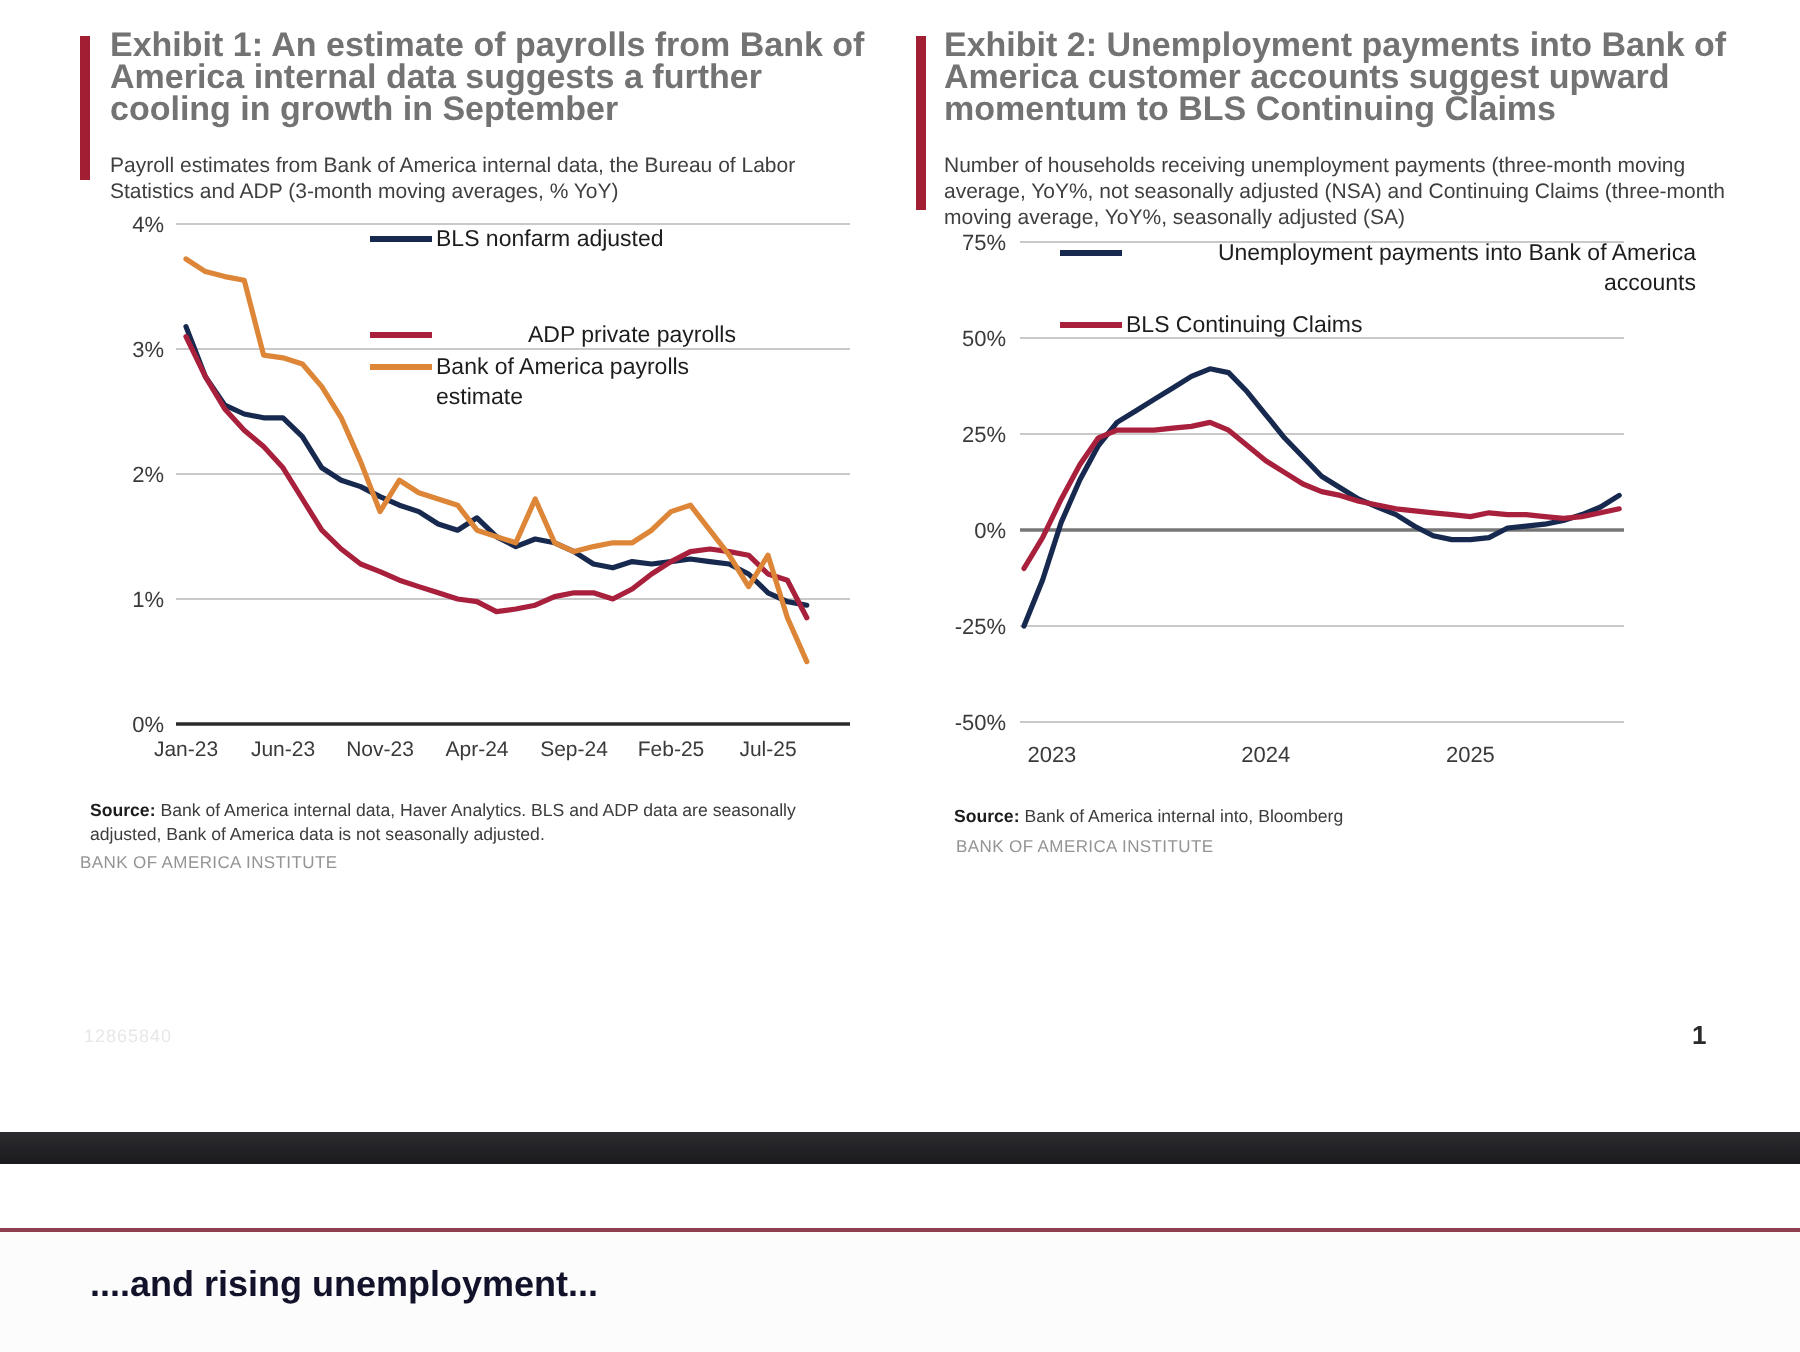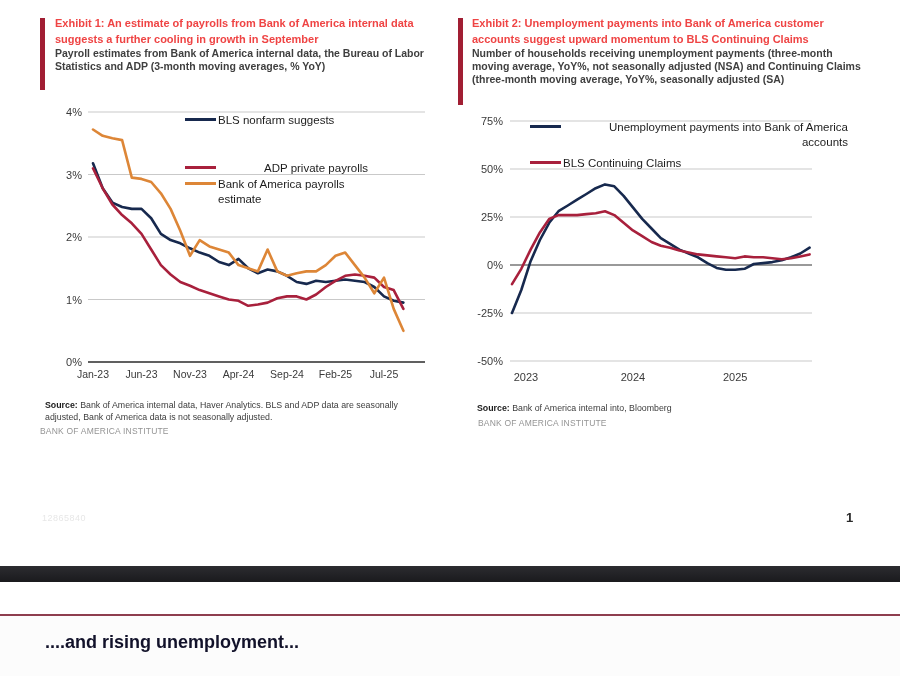--- a/index.html
+++ b/index.html
@@ -5,22 +5,22 @@
   html,body{margin:0;padding:0;}
   body{
     width:900px;height:676px;position:relative;overflow:hidden;
     background:#ffffff;
     font-family:"Liberation Sans", sans-serif;
     -webkit-font-smoothing:antialiased;
   }
   .abs{position:absolute;}
   
   .accent-bar{width:5px;background:#A11E33;}
-  .ex-title{font-size:11px;font-weight:bold;color:#ef4444;line-height:16px;}
-  .ex-subtitle{font-size:10.5px;color:#3f3f3f;line-height:13px;margin-top:0;font-weight:bold;}
+  .ex-title{font-size:17px;font-weight:bold;color:#737373;line-height:16px;}
+  .ex-subtitle{font-size:10.5px;color:#3f3f3f;line-height:13px;margin-top:14px;}
   
   .legend-item{position:absolute;display:flex;align-items:flex-start;}
   .swatch{display:inline-block;width:31px;height:3px;margin-top:5px;flex:0 0 31px;}
   .legend-label{font-size:11.5px;color:#1d1d1d;line-height:14.5px;margin-left:2px;}
   
   .source-text{font-size:8.8px;color:#3c3c3c;line-height:11.5px;}
   .source-text b{color:#1c1c1c;}
   .institute{font-size:8.5px;color:#949494;letter-spacing:.2px;}
   
   .divider-black{left:0;width:900px;top:566px;height:16px;background:linear-gradient(#2c2c30,#1a1a1d);}
@@ -58,21 +58,21 @@
     <text x="101.5" y="278" text-anchor="middle" font-size="10.5" fill="#3a3a3a">Jun-23</text>
     <text x="150" y="278" text-anchor="middle" font-size="10.5" fill="#3a3a3a">Nov-23</text>
     <text x="198.5" y="278" text-anchor="middle" font-size="10.5" fill="#3a3a3a">Apr-24</text>
     <text x="247" y="278" text-anchor="middle" font-size="10.5" fill="#3a3a3a">Sep-24</text>
     <text x="295.5" y="278" text-anchor="middle" font-size="10.5" fill="#3a3a3a">Feb-25</text>
     <text x="344" y="278" text-anchor="middle" font-size="10.5" fill="#3a3a3a">Jul-25</text>
   </svg>
 
 <div class="legend-item" style="left:185px;top:113px;">
   <span class="swatch" style="background:#17294E;"></span>
-  <span class="legend-label" style="width:150px;">BLS nonfarm suggests</span>
+  <span class="legend-label" style="width:150px;">BLS nonfarm adjusted</span>
 </div>
 <div class="legend-item" style="left:185px;top:161px;text-align:right;">
   <span class="swatch" style="background:#A8203C;"></span>
   <span class="legend-label" style="width:150px;">ADP private payrolls</span>
 </div>
 <div class="legend-item" style="left:185px;top:177px;">
   <span class="swatch" style="background:#DD8637;"></span>
   <span class="legend-label" style="width:155px;">Bank of America payrolls estimate</span>
 </div>
 

